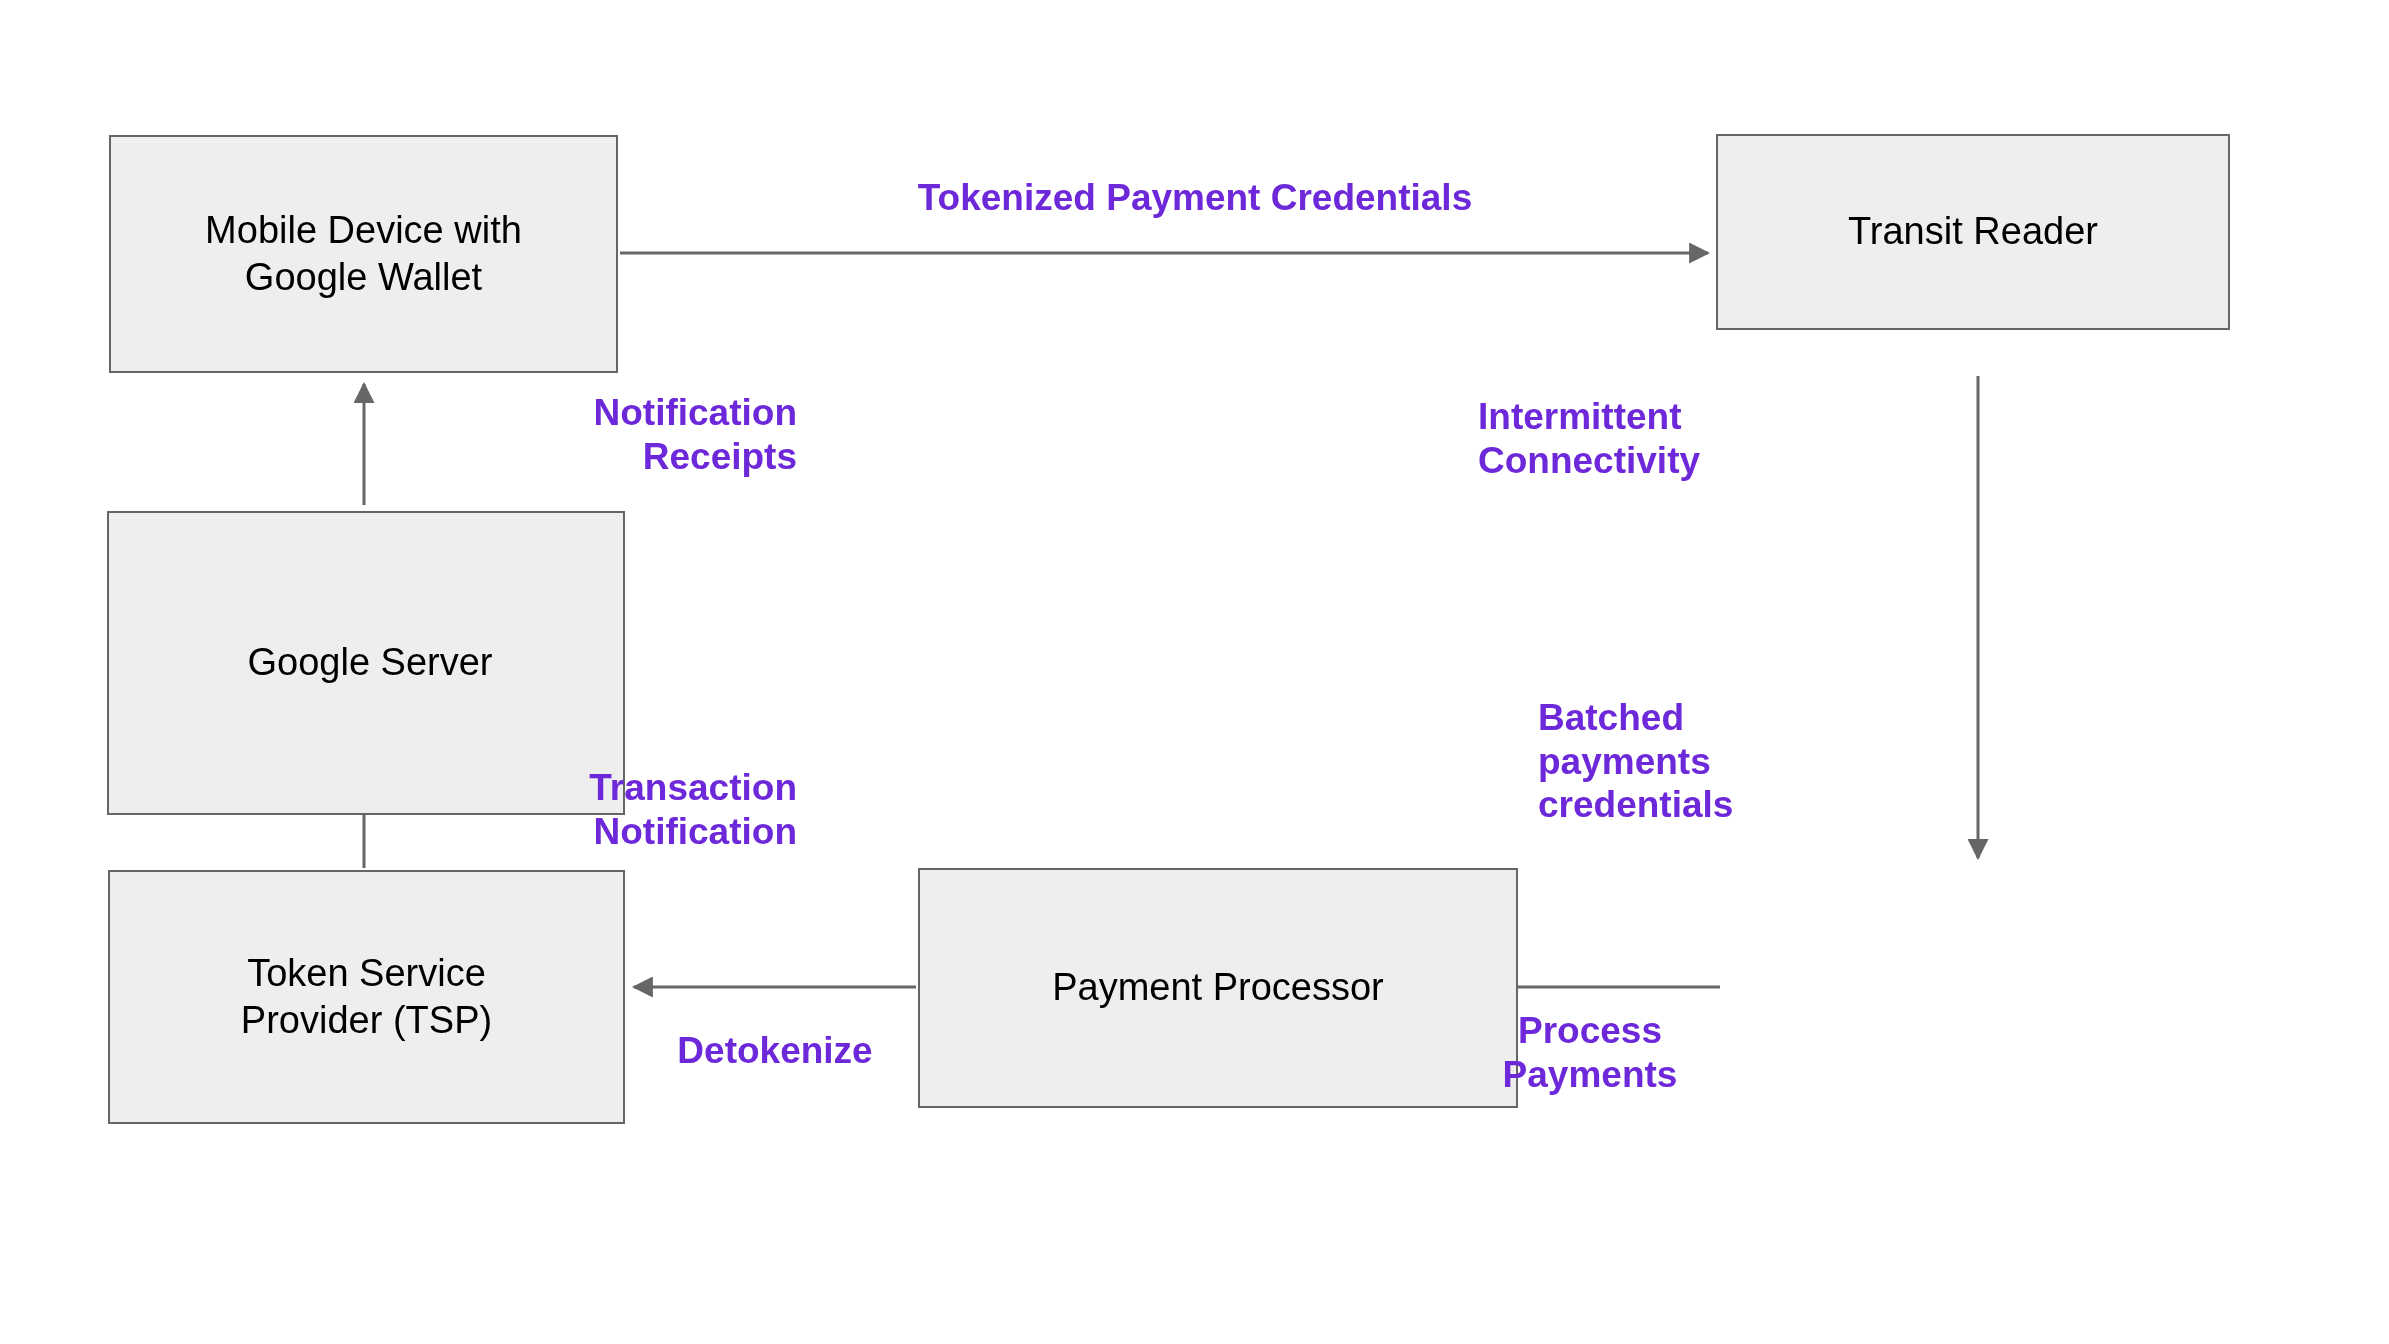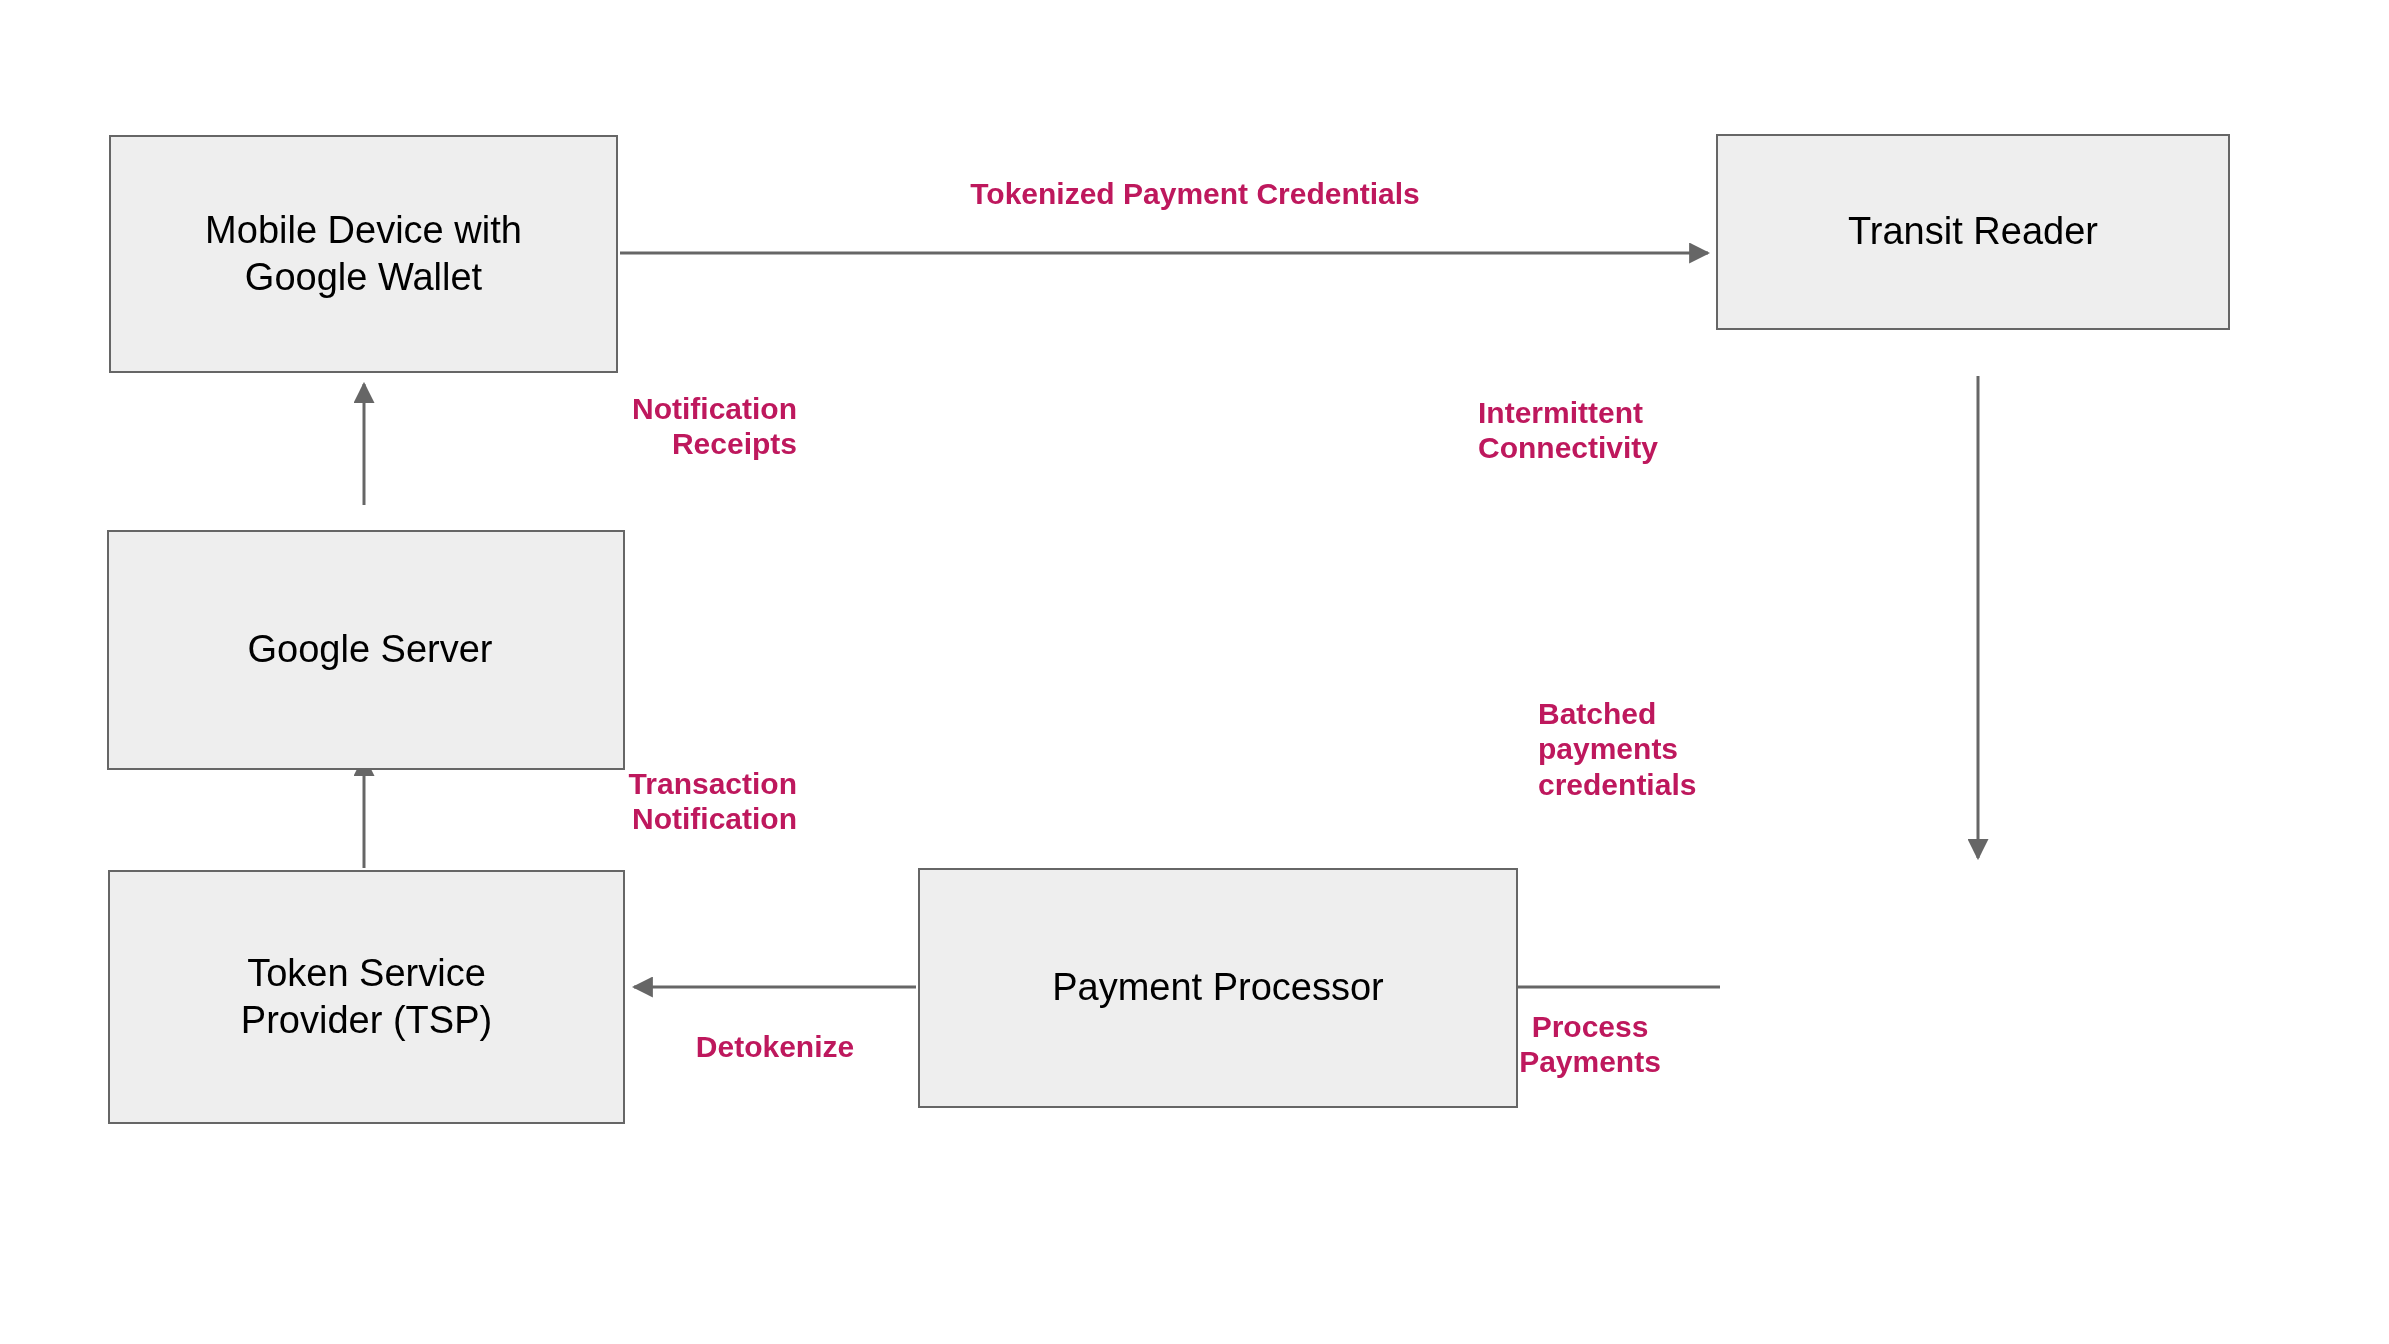--- a/index.html
+++ b/index.html
@@ -39,23 +39,23 @@
     color: #000000;
     font-size: 38px;
     font-weight: 400;
     line-height: 1.25;
     white-space: pre-line;
     font-family: "Liberation Sans", sans-serif;
   }
   .edge-label {
     position: absolute;
     font-family: "Liberation Sans", sans-serif;
-    font-size: 30px;
+    font-size: 37px;
     font-weight: bold;
-    color: #be185d;
+    color: #6d28d9;
     line-height: 1.18;
     white-space: pre-line;
     background: transparent;
   }
   .edge-label.center { text-align: center; transform: translateX(-50%); }
   .edge-label.left   { text-align: right; }
   .edge-label.right  { text-align: left; transform: translateX(-100%); }
 </style>
 </head>
 <body>
@@ -80,21 +80,21 @@
     <line x1="364" y1="868" x2="364" y2="757" stroke="#666666" stroke-width="3" marker-end="url(#arrowhead)"></line>
 
     <line x1="364" y1="505" x2="364" y2="384" stroke="#666666" stroke-width="3" marker-end="url(#arrowhead)"></line>
   </svg>
 
   <div class="node" style="left:109px; top:135px; width:509px; height:238px;">Mobile Device with
 Google Wallet</div>
 
   <div class="node" style="left:1716px; top:134px; width:514px; height:196px;">Transit Reader</div>
 
-  <div class="node" style="left:107px; top:530px; width:518px; height:240px;padding-left:8px;">Google Server</div>
+  <div class="node" style="left:107px; top:511px; width:518px; height:304px;padding-left:8px;">Google Server</div>
 
 
   <div class="node" style="left:108px; top:870px; width:517px; height:254px;">Token Service
 Provider (TSP)</div>
 
   <div class="node" style="left:918px; top:868px; width:600px; height:240px;">Payment Processor</div>
 
   <div class="edge-label center" style="left:1195px; top:176px; width:760px;">Tokenized Payment Credentials</div>
 
   <div class="edge-label right" style="left:1958px; top:395px; width:480px;">Intermittent

